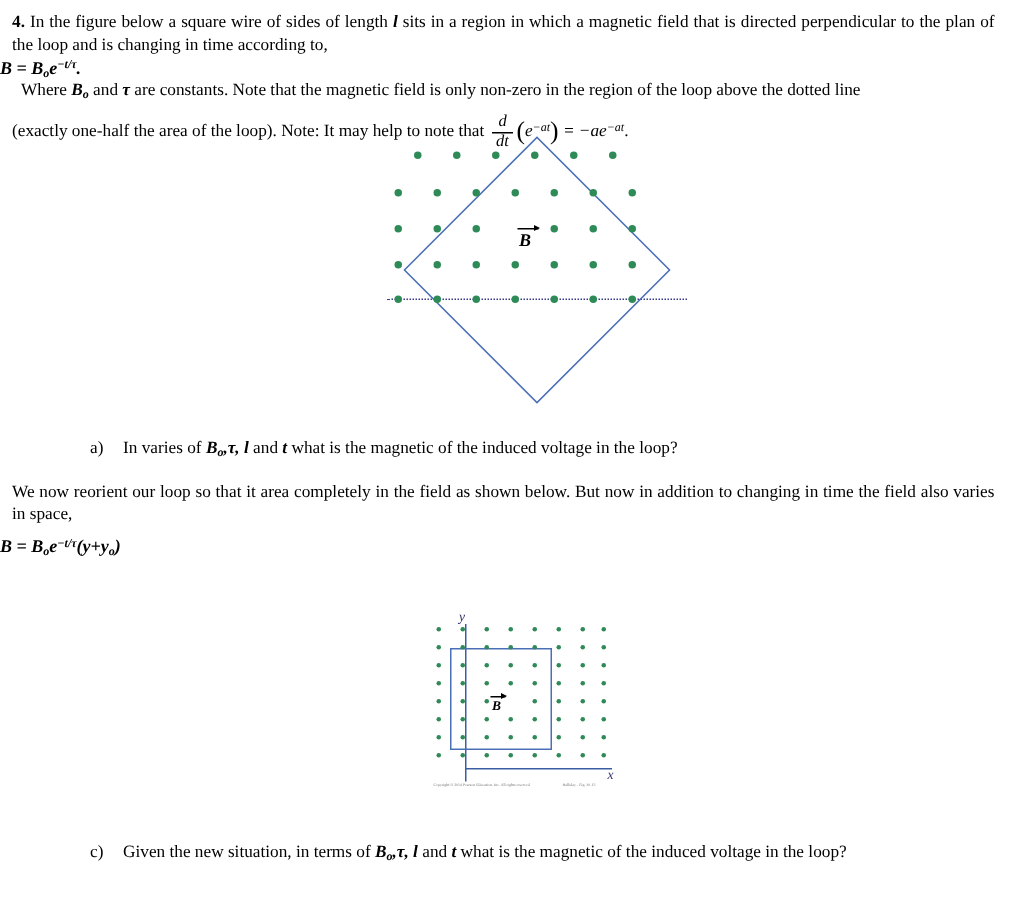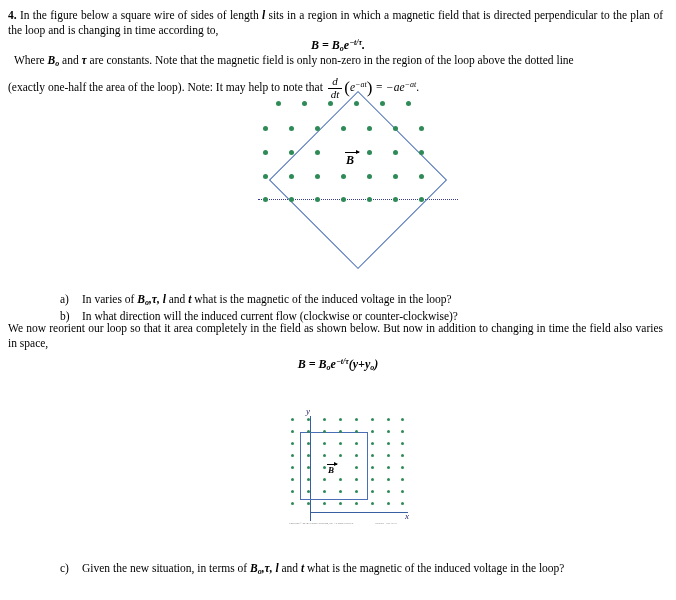--- a/index.html
+++ b/index.html
@@ -33,21 +33,21 @@
   }
   .qnum {
     font-weight: bold;
   }
   .italic { font-style: italic; }
   .bolditalic { font-weight: bold; font-style: italic; }
 
   .eq-center {
     position: absolute;
     width: 100%;
-    text-align: center;
+    text-align: left;
     font-weight: bold;
     font-style: italic;
     font-size: 12px;
   }
   .sub {
     font-size: 8px;
     vertical-align: -0.25em;
   }
   .sup {
     font-size: 8px;
@@ -253,23 +253,20 @@
     <div class="dot" style="left:57px; top:101px;"></div>
     <div class="dot" style="left:83px; top:101px;"></div>
     <div class="dot" style="left:109px; top:101px;"></div>
     <div class="dot" style="left:135px; top:101px;"></div>
     <div class="dot" style="left:161px; top:101px;"></div>
   </div>
 
   <div class="choices" style="top:292px;">
     <div class="choice-row">
       <span class="choice-lbl">a)</span><span>In varies of </span><span class="bolditalic">B</span><span class="sub bolditalic">o</span><span class="bolditalic">,τ, </span><span class="bolditalic">l</span><span> and </span><span class="bolditalic">t</span><span> what is the magnetic of the induced voltage in the loop?</span>
-    </div>
-    <div class="choice-row">
-      <span class="choice-lbl">b)</span><span>In what direction will the induced current flow (clockwise or counter-clockwise)?</span>
     </div>
   </div>
 
   <div class="line" style="left:8px; top:321px; width:655px; text-align:justify;">We now reorient our loop so that it area completely in the field as shown below.  But now in addition to changing in time the field also varies in space,</div>
 
   <div class="eq-center" style="top:357px;">
     <span>B</span><span> = </span><span>B</span><span class="sub">o</span><span>e</span><span class="sup">−t/τ</span><span>(y+y</span><span class="sub">o</span><span>)</span>
   </div>
 
 

